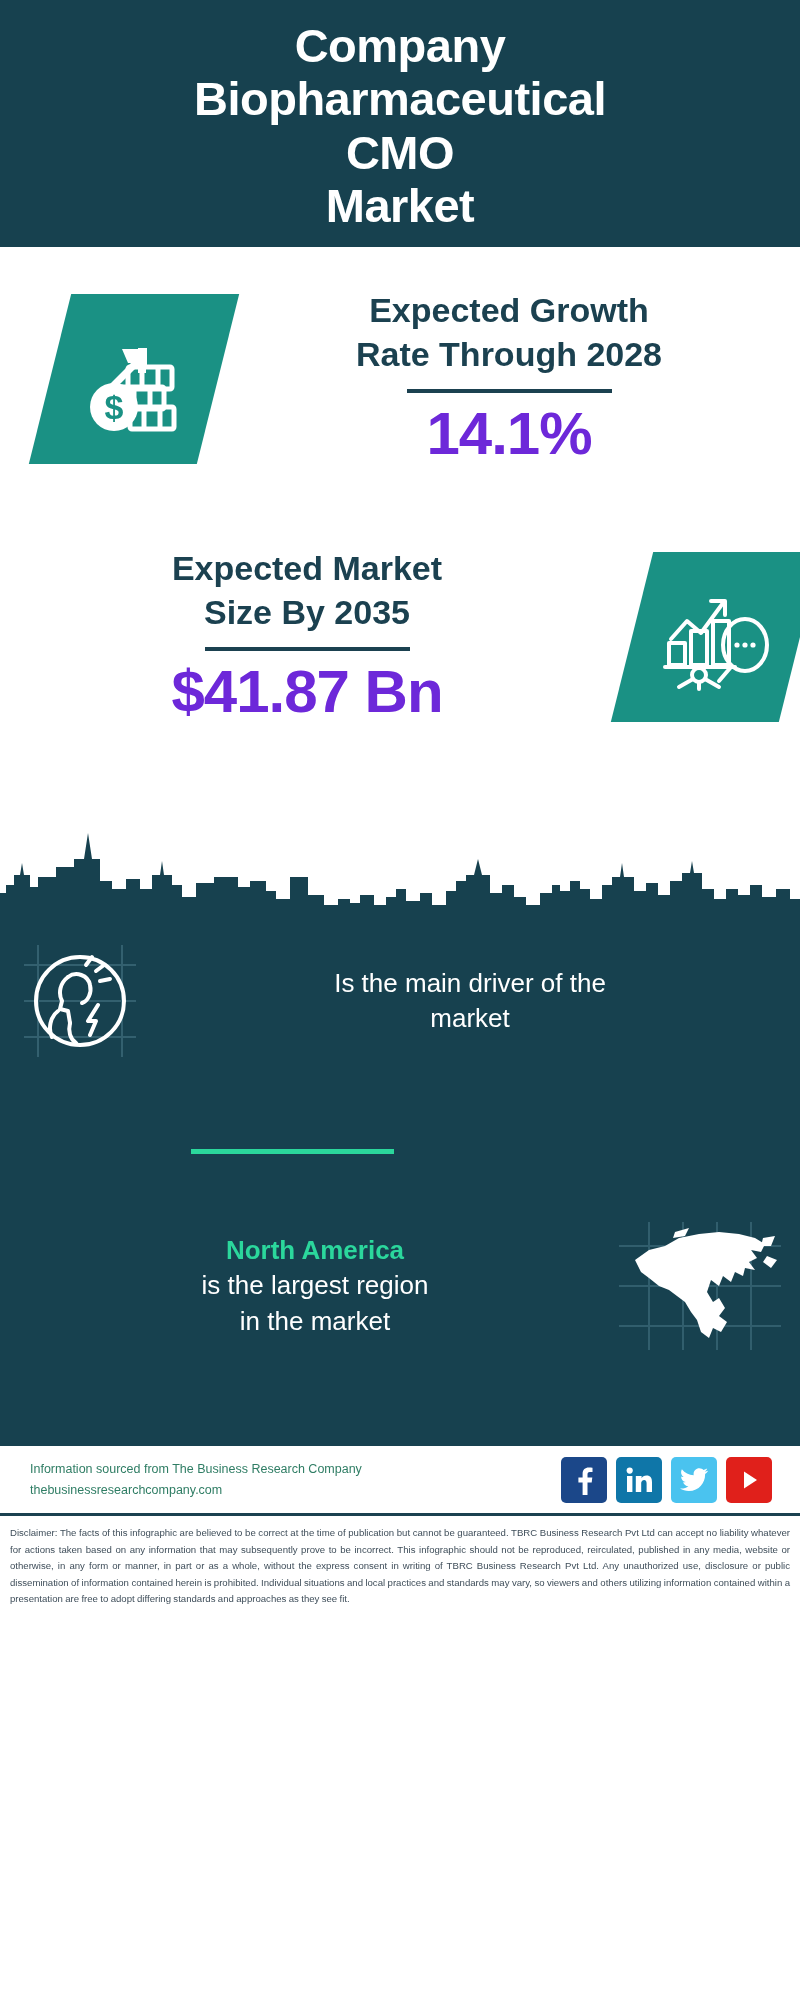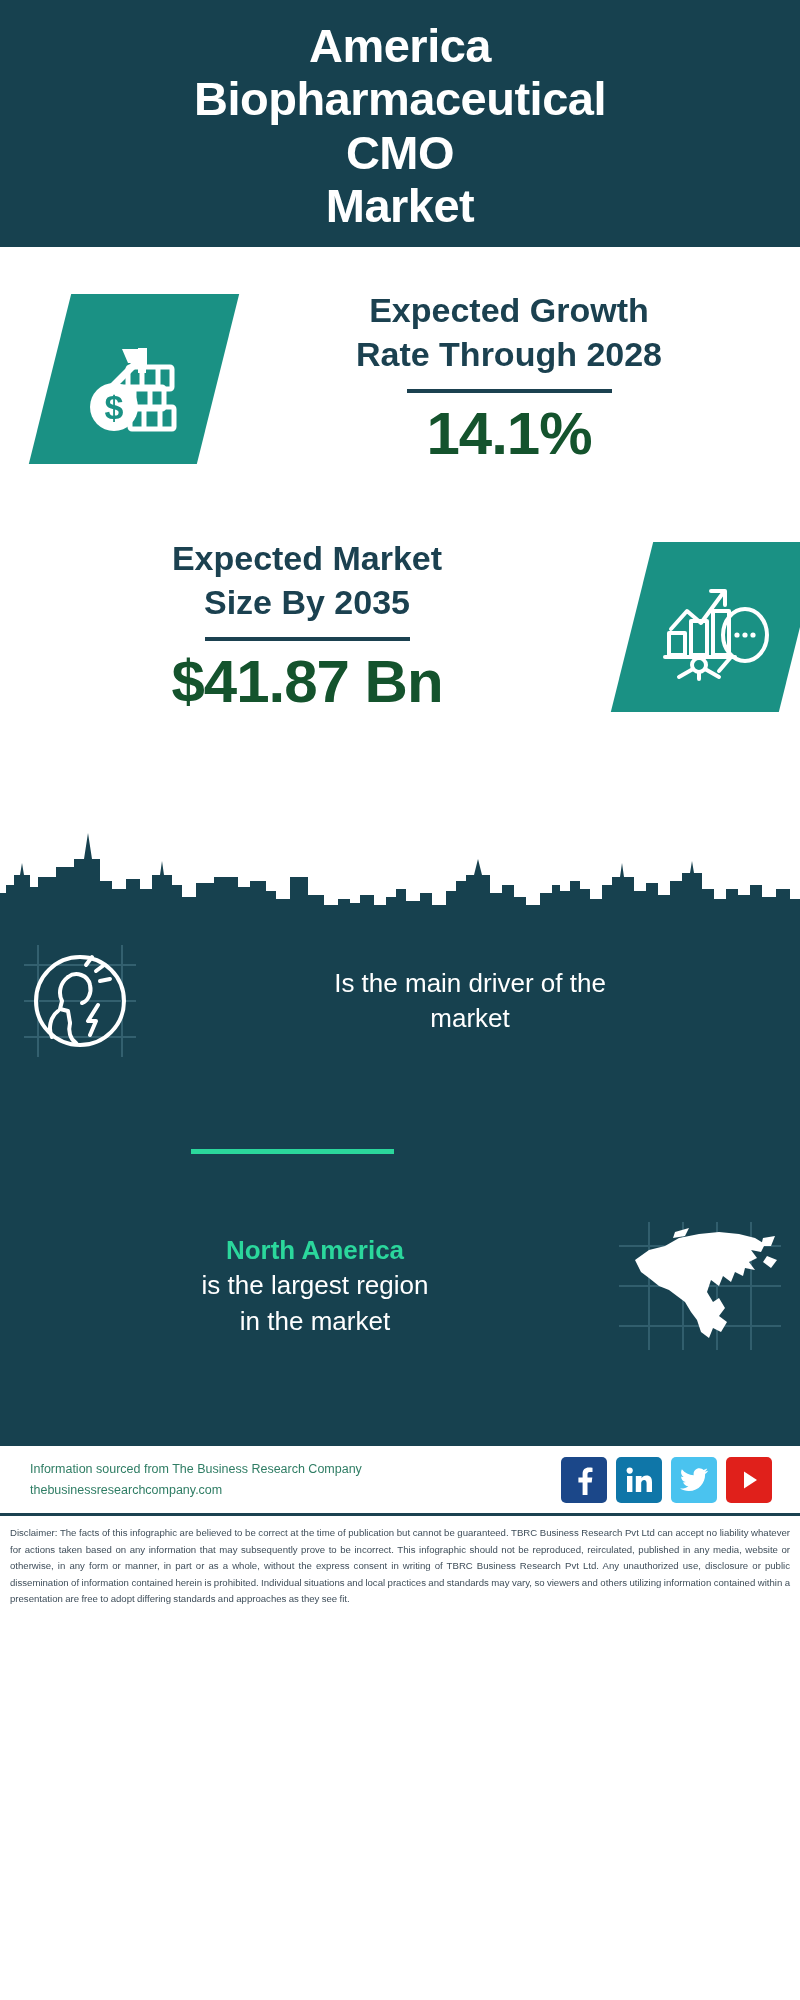--- a/index.html
+++ b/index.html
@@ -32,21 +32,21 @@
   .header h1 span{display:block;}
 
   
   .white-zone{background:#ffffff;position:relative;height:660px;}
 
   .stat-row{
     display:flex;align-items:center;
     position:absolute;width:100%;
   }
   .stat-row.growth{top:42px;}
-  .stat-row.size{top:290px;}
+  .stat-row.size{top:300px;}
 
   .para{
     background:#1a9184;
     width:168px;height:170px;
     transform:skewX(-14deg);
     display:flex;align-items:center;justify-content:center;
     flex:none;
   }
   .para-inner{transform:skewX(14deg);display:flex;align-items:center;justify-content:center;}
   .para.left{margin-left:50px;}
@@ -59,21 +59,21 @@
     font-weight:bold;
     line-height:1.28;
     text-align:center;
   }
   .stat-label span{display:block;}
   .rule{
     width:205px;height:4px;background:#1b4150;
     margin:13px 0 6px 0;
   }
   .stat-value{
-    color:#14532d;
+    color:#6d28d9;
     font-size:60px;
     font-weight:bold;
     line-height:1.15;
     letter-spacing:-1px;
   }
 
   
   .dark-block{
     position:relative;
     background:#17414f;
@@ -158,21 +158,21 @@
     word-spacing:-0.3px;
   }
 </style>
 </head>
 <body>
 
 <div class="page">
 
   <div class="header">
     <h1>
-      <span>America</span>
+      <span>Company</span>
       <span>Biopharmaceutical</span>
       <span>CMO</span>
       <span>Market</span>
     </h1>
   </div>
 
   <div class="white-zone">
 
     <div class="stat-row growth">
       <div class="para left">

